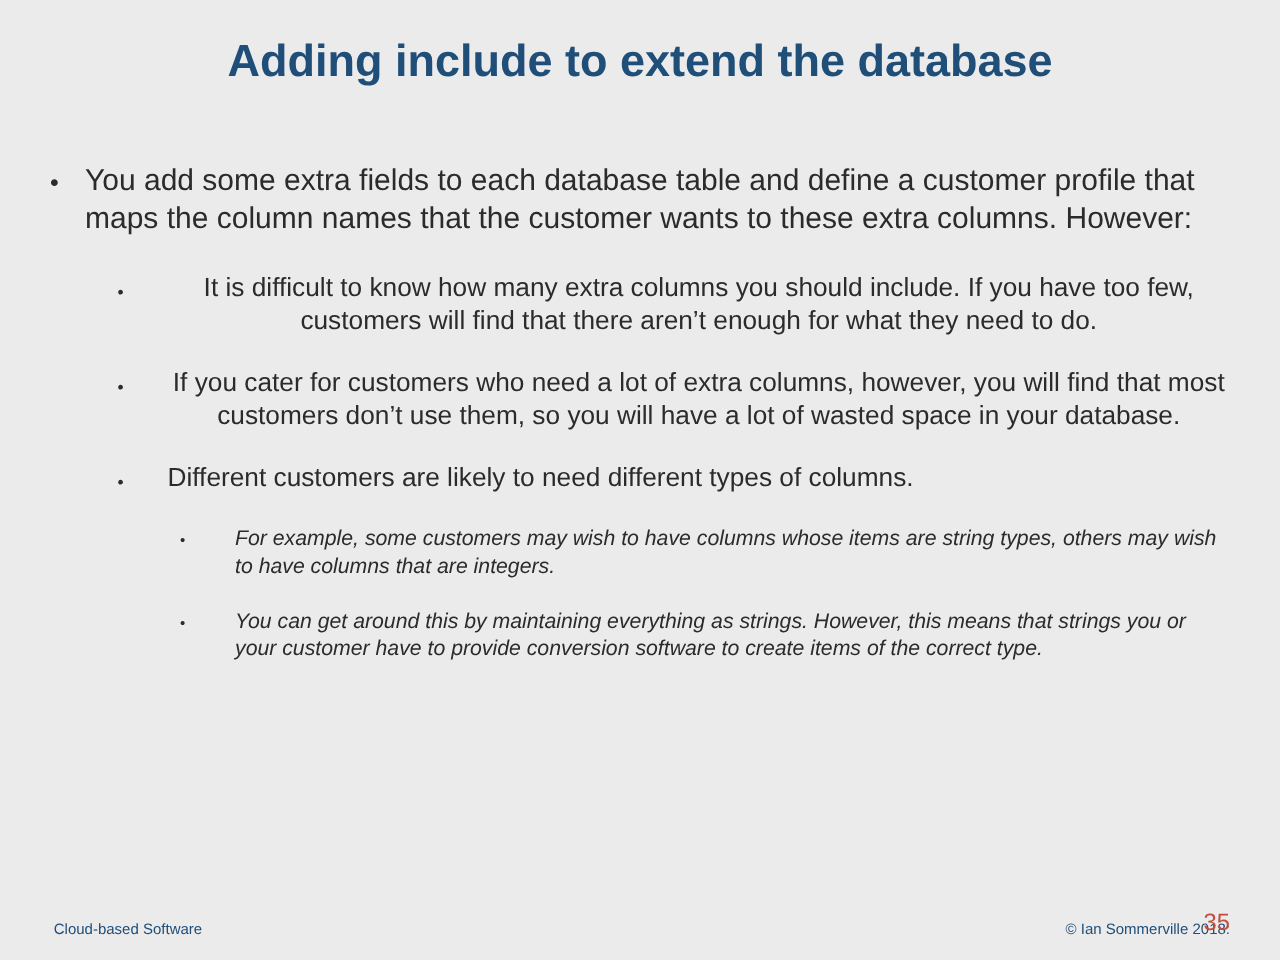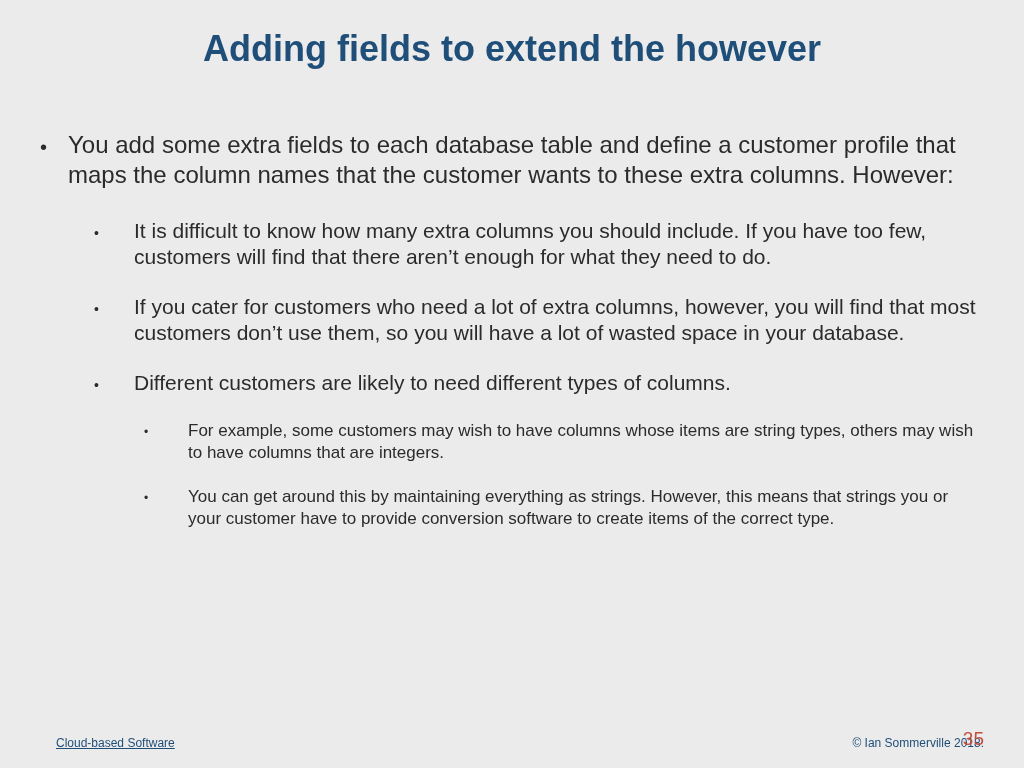--- a/index.html
+++ b/index.html
@@ -60,74 +60,75 @@
   .l2 .bullet {
     width: 40px;
     flex-shrink: 0;
     font-size: 14px;
     line-height: 26px;
     padding-top: 2px;
   }
   .l2 .text {
     font-size: 21px;
     line-height: 26px;
+    text-align: center;
   }
   .l3-group {
     margin-left: 50px;
     margin-top: 22px;
   }
   .l3 {
     display: flex;
     margin-bottom: 22px;
   }
   .l3 .bullet {
     width: 44px;
     flex-shrink: 0;
     font-size: 12px;
     line-height: 22px;
     padding-top: 1px;
   }
   .l3 .text {
     font-size: 17px;
     line-height: 22px;
+    font-style: italic;
   }
   .footer {
     position: absolute;
     bottom: 18px;
     left: 40px;
     right: 40px;
     font-size: 12px;
     color: #1f4e79;
   }
   .footer .left {
     position: absolute;
-    left: 16px;
+    left: 3px;
     bottom: 0;
-    text-decoration: underline;
   }
   .footer .center {
     position: absolute;
     left: 0;
     right: 0;
     text-align: right;
     bottom: 0;
   }
   .footer .right {
     position: absolute;
     right: 0;
     bottom: 0;
     color: #c24f3e;
     font-size: 19px;
   }
 </style>
 </head>
 <body>
 
 <div class="slide">
-  <div class="title">Adding fields to extend the however</div>
+  <div class="title">Adding include to extend the database</div>
 
   <div class="content">
     <div class="l1">
       <div class="bullet">•</div>
       <div class="text">You add some extra fields to each database table and define a customer profile that maps the column names that the customer wants to these extra columns. However:</div>
     </div>
 
     <div class="l2-group">
       <div class="l2">
         <div class="bullet">•</div>

